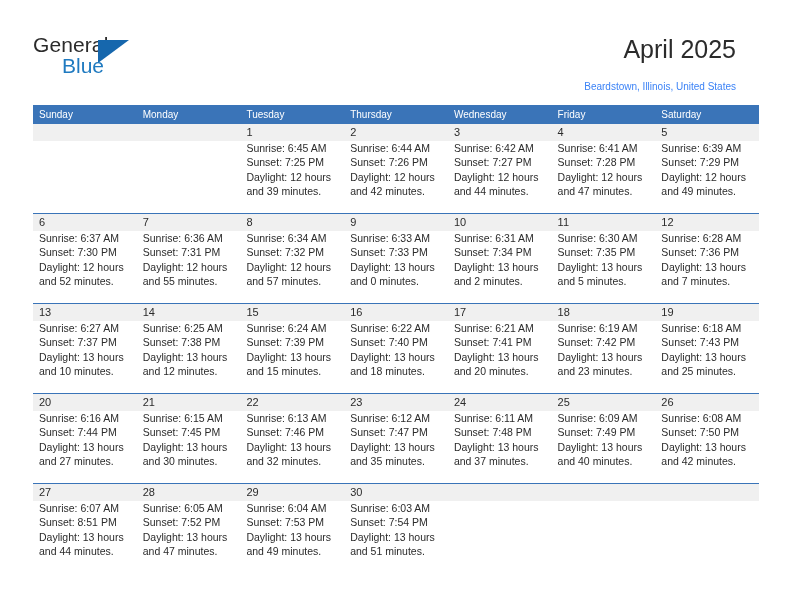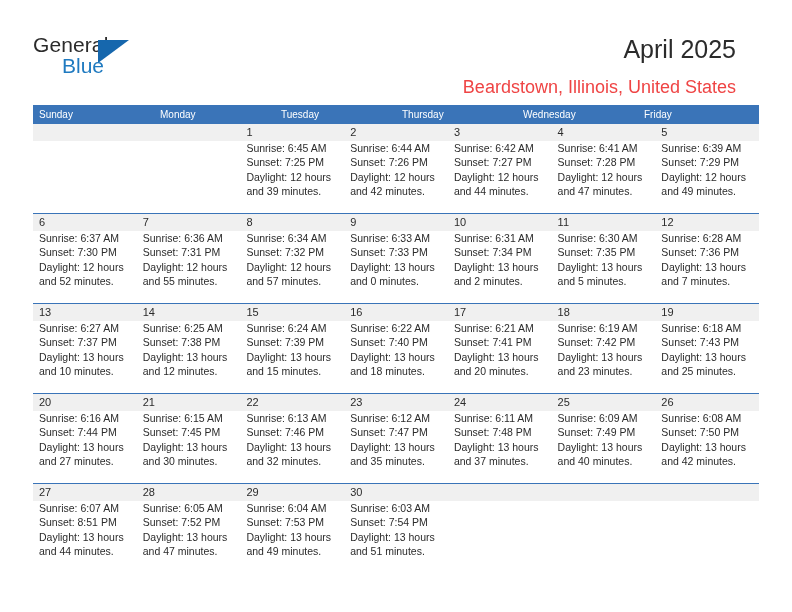--- a/index.html
+++ b/index.html
@@ -72,22 +72,22 @@
     font-size: 25px;
     color: #2b2b2b;
     line-height: 30px;
     text-align: right;
     white-space: nowrap;
   }
   .subtitle {
     position: absolute;
     right: 36px;
     top: 78px;
-    font-size: 18px;
-    color: #ef4444;
+    font-size: 10px;
+    color: #3b82f6;
     line-height: 18px;
     text-align: right;
     white-space: nowrap;
   }
 
   
   .calendar {
     position: absolute;
     left: 33px;
     top: 105px;
@@ -171,20 +171,21 @@
   </div>
 
   <div class="calendar">
     <div class="dow-row">
       <div class="dow">Sunday</div>
       <div class="dow">Monday</div>
       <div class="dow">Tuesday</div>
       <div class="dow">Thursday</div>
       <div class="dow">Wednesday</div>
       <div class="dow">Friday</div>
+      <div class="dow">Saturday</div>
     </div>
 
     <div id="weeks-container">
         <div class="week">
           <div class="week-dates">
             <div class="daynum"></div>
             <div class="daynum"></div>
             <div class="daynum">1</div>
             <div class="daynum">2</div>
             <div class="daynum">3</div>

